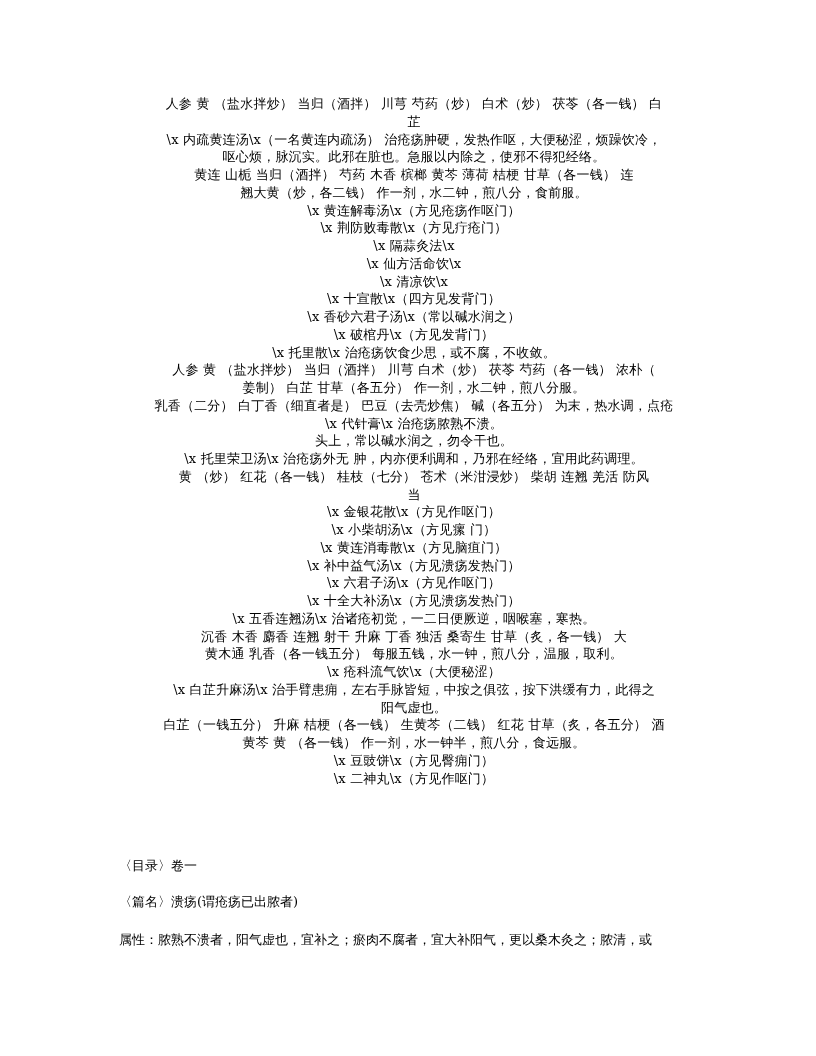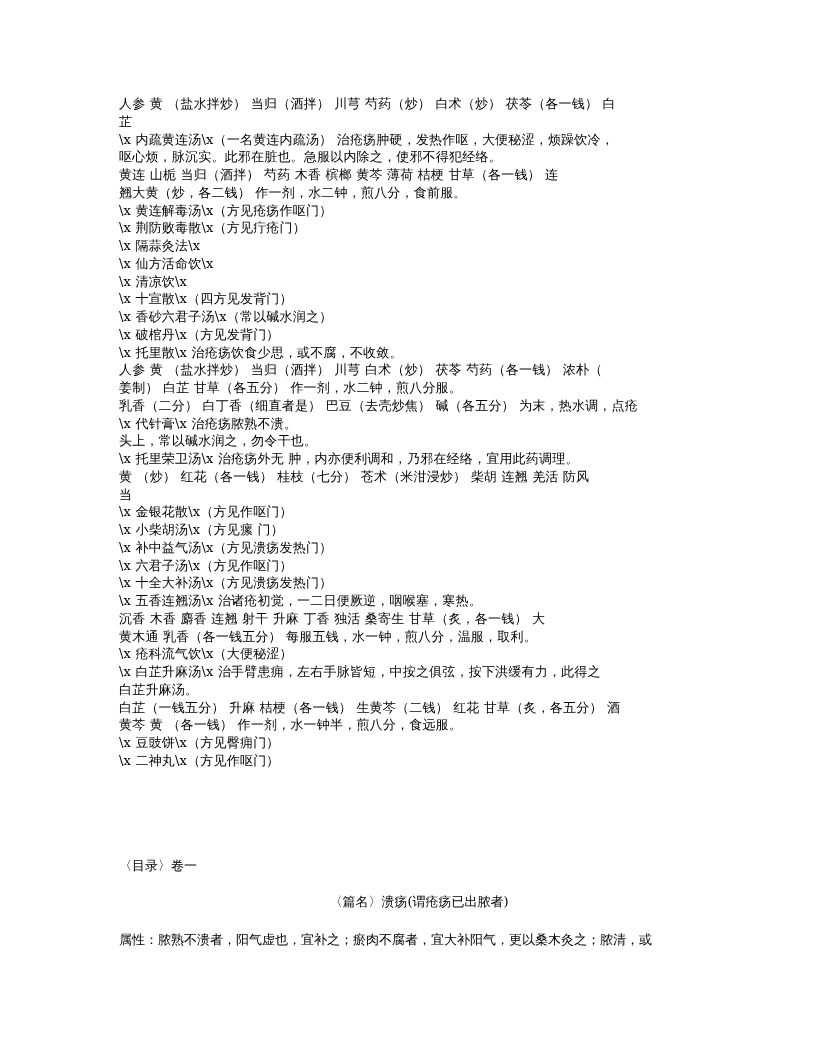--- a/index.html
+++ b/index.html
@@ -13,38 +13,39 @@
     position: relative;
     overflow: hidden;
     font-family: "DejaVu Serif", "Liberation Serif", serif;
     color: #000000;
   }
   .page {
     position: absolute;
     left: 119px;
     top: 95px;
     width: 590px;
+    text-align: center;
   }
   .line {
     font-size: 13px;
     line-height: 17.75px;
     height: 17.75px;
     white-space: nowrap;
     letter-spacing: 0.2px;
   }
   .section {
     position: absolute;
     left: 119px;
     width: 600px;
     font-size: 13px;
     line-height: 18px;
     white-space: nowrap;
   }
   .sec-toc { top: 857px; }
-  .sec-title { top: 893px; text-align: center; }
+  .sec-title { top: 893px; }
   .sec-attr { top: 931px; }
 </style>
 </head>
 <body>
 
 <div class="page">
   <div class="line">人参 黄 （盐水拌炒） 当归（酒拌） 川芎 芍药（炒） 白术（炒） 茯苓（各一钱） 白</div>
   <div class="line">芷</div>
   <div class="line">\x 内疏黄连汤\x（一名黄连内疏汤） 治疮疡肿硬，发热作呕，大便秘涩，烦躁饮冷，</div>
   <div class="line">呕心烦，脉沉实。此邪在脏也。急服以内除之，使邪不得犯经络。</div>
@@ -62,29 +63,30 @@
   <div class="line">人参 黄 （盐水拌炒） 当归（酒拌） 川芎 白术（炒） 茯苓 芍药（各一钱） 浓朴（</div>
   <div class="line">姜制） 白芷 甘草（各五分） 作一剂，水二钟，煎八分服。</div>
   <div class="line">乳香（二分） 白丁香（细直者是） 巴豆（去壳炒焦） 碱（各五分） 为末，热水调，点疮</div>
   <div class="line">\x 代针膏\x 治疮疡脓熟不溃。</div>
   <div class="line">头上，常以碱水润之，勿令干也。</div>
   <div class="line">\x 托里荣卫汤\x 治疮疡外无 肿，内亦便利调和，乃邪在经络，宜用此药调理。</div>
   <div class="line">黄 （炒） 红花（各一钱） 桂枝（七分） 苍术（米泔浸炒） 柴胡 连翘 羌活 防风</div>
   <div class="line">当</div>
   <div class="line">\x 金银花散\x（方见作呕门）</div>
   <div class="line">\x 小柴胡汤\x（方见瘰 门）</div>
+  <div class="line">\x 黄连消毒散\x（方见脑疽门）</div>
   <div class="line">\x 补中益气汤\x（方见溃疡发热门）</div>
   <div class="line">\x 六君子汤\x（方见作呕门）</div>
   <div class="line">\x 十全大补汤\x（方见溃疡发热门）</div>
   <div class="line">\x 五香连翘汤\x 治诸疮初觉，一二日便厥逆，咽喉塞，寒热。</div>
   <div class="line">沉香 木香 麝香 连翘 射干 升麻 丁香 独活 桑寄生 甘草（炙，各一钱） 大</div>
   <div class="line">黄木通 乳香（各一钱五分） 每服五钱，水一钟，煎八分，温服，取利。</div>
   <div class="line">\x 疮科流气饮\x（大便秘涩）</div>
   <div class="line">\x 白芷升麻汤\x 治手臂患痈，左右手脉皆短，中按之俱弦，按下洪缓有力，此得之</div>
-  <div class="line">白芷升麻汤。</div>
+  <div class="line">阳气虚也。</div>
   <div class="line">白芷（一钱五分） 升麻 桔梗（各一钱） 生黄芩（二钱） 红花 甘草（炙，各五分） 酒</div>
   <div class="line">黄芩 黄 （各一钱） 作一剂，水一钟半，煎八分，食远服。</div>
   <div class="line">\x 豆豉饼\x（方见臀痈门）</div>
   <div class="line">\x 二神丸\x（方见作呕门）</div>
 </div>
 
 <div class="section sec-toc">〈目录〉卷一</div>
 <div class="section sec-title">〈篇名〉溃疡(谓疮疡已出脓者)</div>
 <div class="section sec-attr">属性：脓熟不溃者，阳气虚也，宜补之；瘀肉不腐者，宜大补阳气，更以桑木灸之；脓清，或</div>
 

